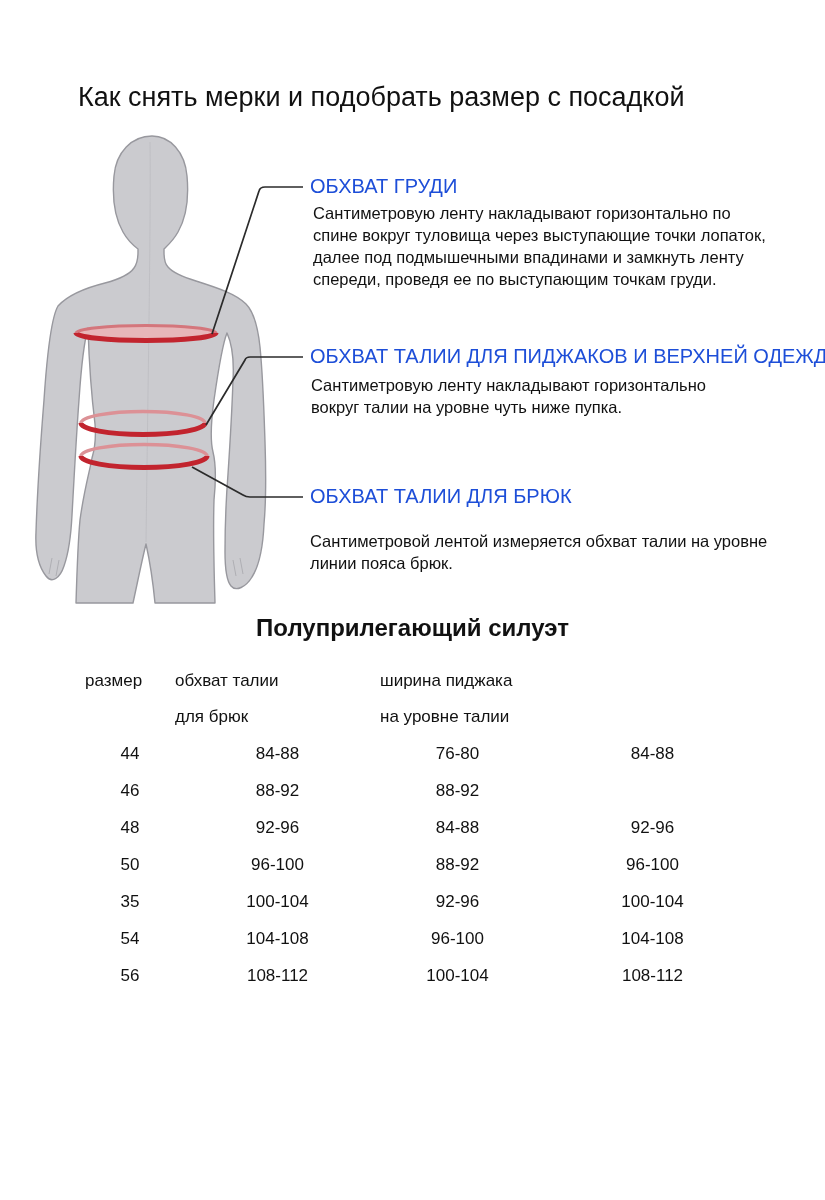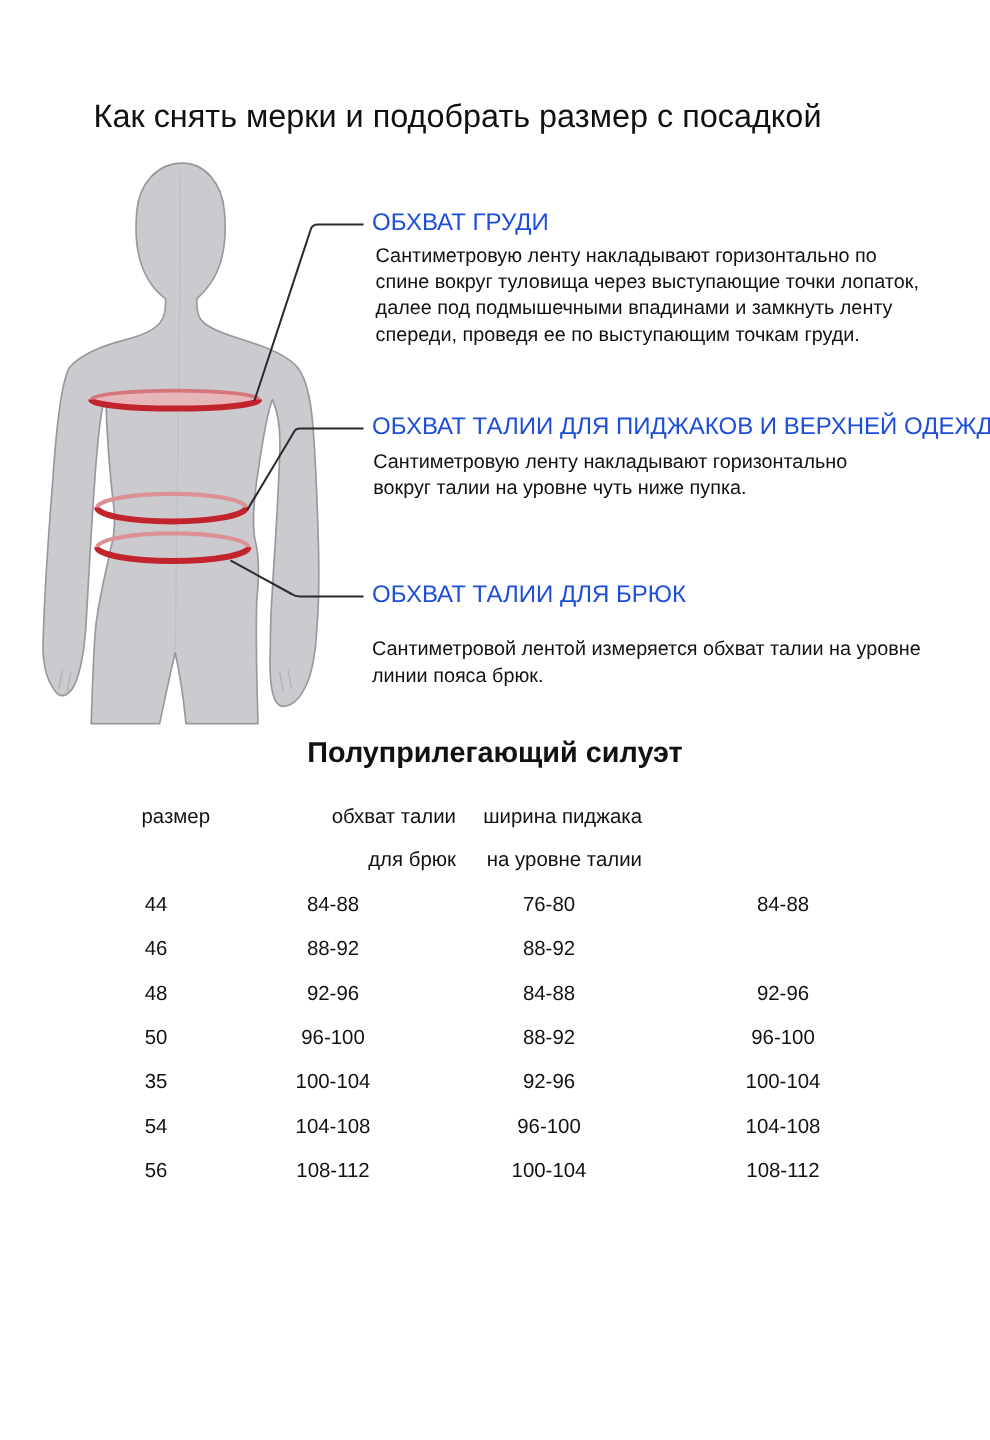--- a/index.html
+++ b/index.html
@@ -11,21 +11,21 @@
   .sec-desc{position:absolute;font-size:16.5px;line-height:22px;white-space:pre-line;color:#111;width:480px;}
   .heading-chest{left:310px;top:175px;}
   .desc-chest{left:313px;top:202px;}
   .heading-jacket{left:310px;top:345px;}
   .desc-jacket{left:311px;top:374px;}
   .heading-trouser{left:310px;top:485px;}
   .desc-trouser{left:310px;top:510px;margin-top:20px;}
   .table-title{position:absolute;left:0;right:0;top:614px;text-align:center;font-size:24px;font-weight:700;}
   .size-table{position:absolute;left:85px;top:663px;font-size:17px;}
   .tbl-head,.tbl-row{display:grid;grid-template-columns:90px 205px 155px 235px;}
-  .tbl-head .cell{line-height:36px;white-space:pre-line;text-align:right;vertical-align:top;}
+  .tbl-head .cell{line-height:36px;white-space:pre-line;text-align:left;vertical-align:top;}
   .tbl-head{height:72px;}
   .tbl-row{height:37px;}
   .tbl-row .cell{line-height:37px;text-align:center;}
 </style>
 </head>
 <body>
 
 <div class="page">
 
   <div class="page-title">Как снять мерки и подобрать размер с посадкой</div>

